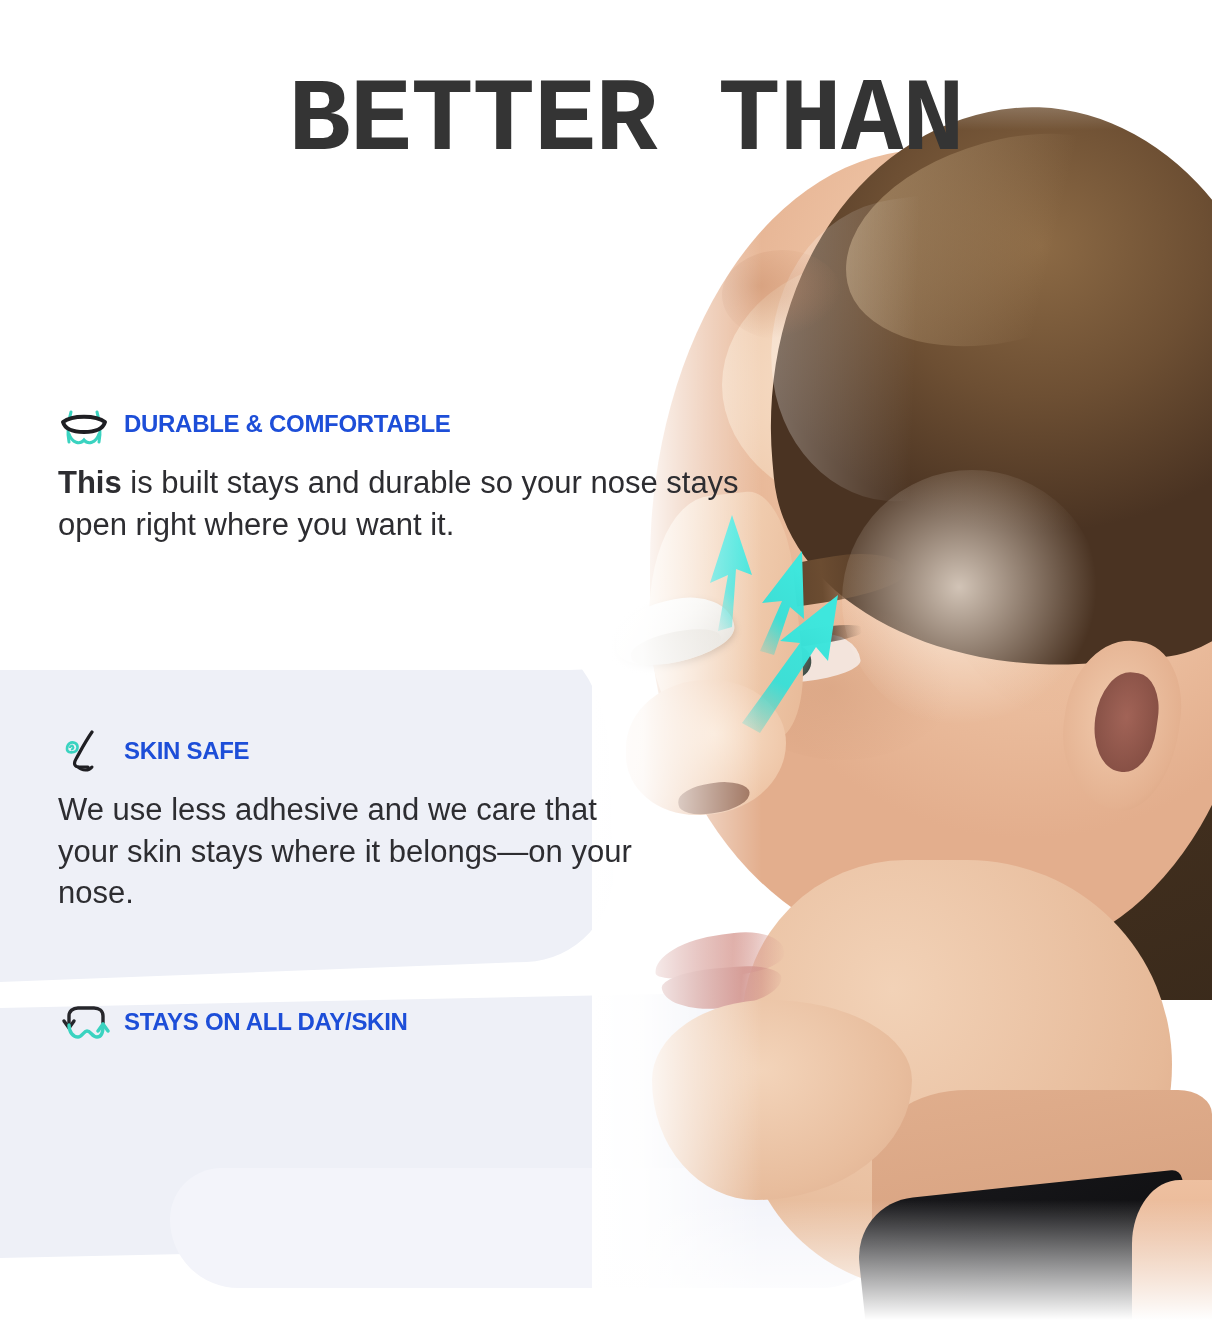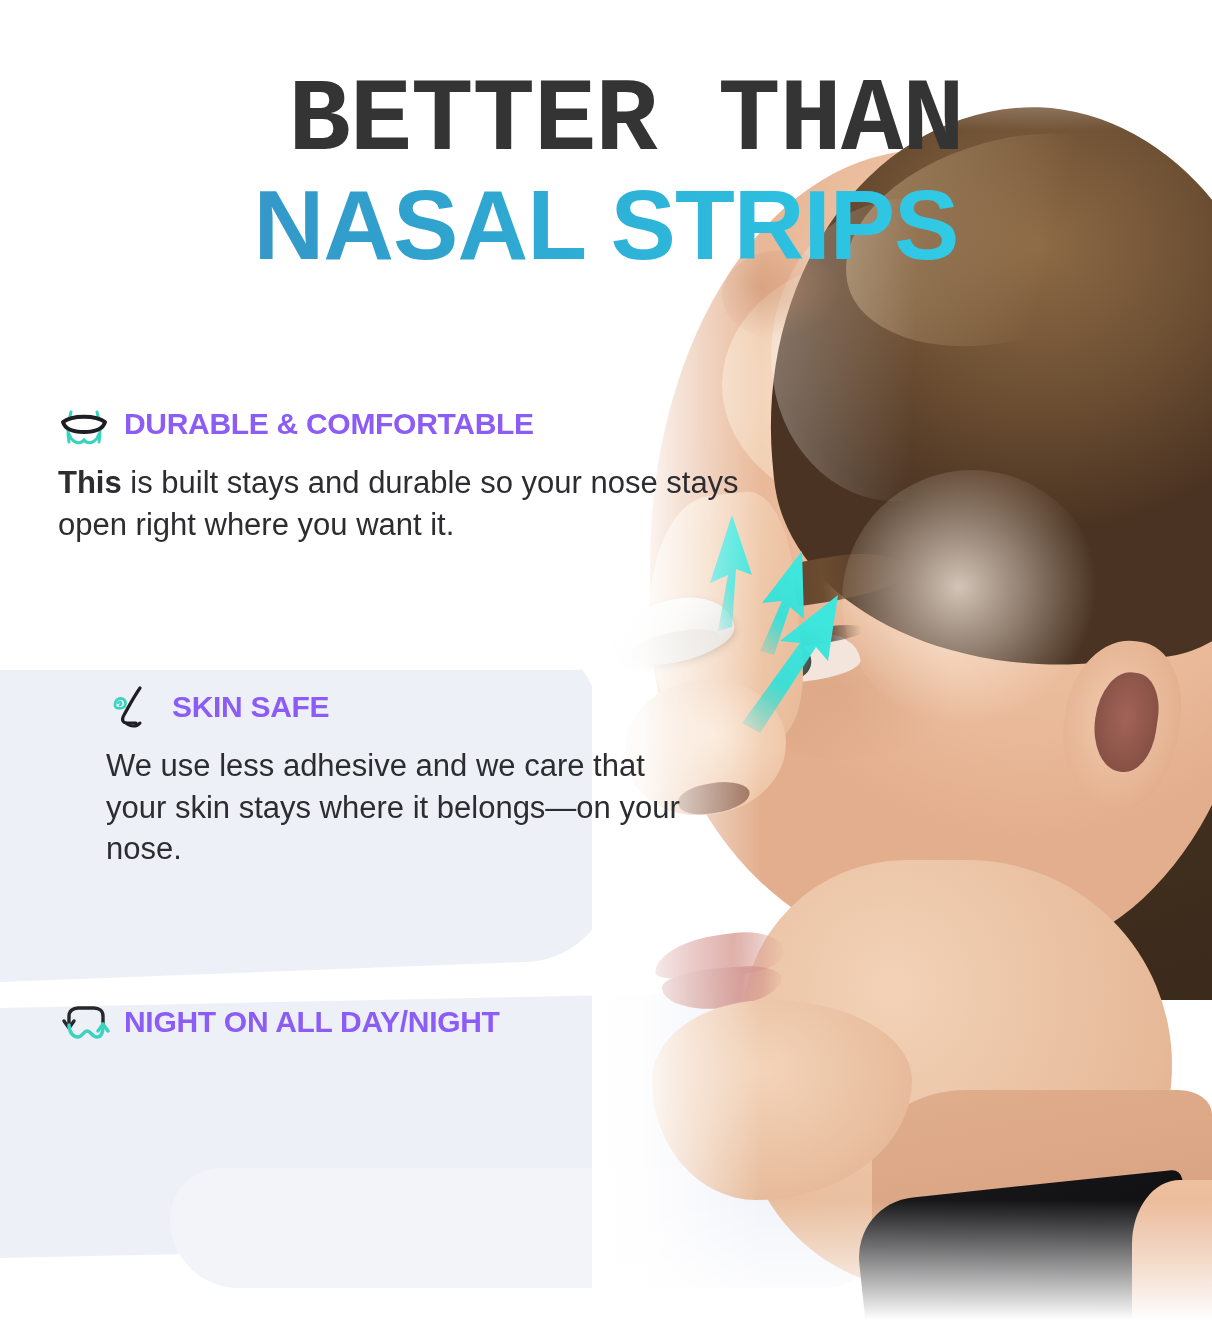--- a/index.html
+++ b/index.html
@@ -371,38 +371,38 @@
     color:transparent;
     -webkit-text-fill-color:transparent;
     font-family:"Liberation Sans", sans-serif;
   }
 
   
   .features { position:absolute; left:0; top:0; width:1212px; height:1320px; z-index:5; }
 
   .feature { position:absolute; }
   .f1 { left:58px; top:402px; width:690px; }
-  .f2 { left:58px; top:685px; width:600px;margin-left:48px; }
+  .f2 { left:58px; top:729px; width:600px; }
   .f3 { left:58px; top:1000px; width:760px; }
 
   .f-head {
     display:flex;
     align-items:center;
     gap:14px;
     margin-bottom:16px;
   }
   .f-icon {
     width:52px; height:44px;
     flex:0 0 52px;
     display:block;
   }
   .f-title {
-    font-size:30px;
+    font-size:24px;
     font-weight:700;
-    color:#8b5cf6;
+    color:#1d4ed8;
     letter-spacing:-0.3px;
     white-space:nowrap;
     font-family:"Liberation Sans", sans-serif;
   }
   .f-body {
     font-size:31px;
     line-height:1.34;
     color:#2d2d31;
     font-weight:400;
     font-family:"Liberation Sans", sans-serif;
@@ -479,21 +479,20 @@
       <div class="shoulder-skin"></div>
 
       <div class="photo-fade-left"></div>
       <div class="photo-fade-top"></div>
       <div class="photo-fade-bottom"></div>
     </div>
   </div>
 
   <div class="headline">
     <span class="h-line1">BETTER THAN</span>
-    <span class="h-line2">NASAL STRIPS</span>
   </div>
 
   <div class="features">
 
     <div class="feature f1">
       <div class="f-head">
         <span class="f-icon">
           <svg width="52" height="44" viewBox="0 0 52 44" aria-hidden="true">
             <path d="M13 10 C10 20 9 30 11 40" stroke="#3ad3c0" stroke-width="3" fill="none" stroke-linecap="round"></path>
             <path d="M39 10 C42 20 43 30 41 40" stroke="#3ad3c0" stroke-width="3" fill="none" stroke-linecap="round"></path>
@@ -524,18 +523,18 @@
     <div class="feature f3">
       <div class="f-head">
         <span class="f-icon">
           <svg width="52" height="44" viewBox="0 0 52 44" aria-hidden="true">
             <path d="M11 26 L11 16 C11 11 15 8 20 8 L36 8 C41 8 45 11 45 16 L45 23" stroke="#26262b" stroke-width="3.4" fill="none" stroke-linecap="round"></path>
             <path d="M11 28 L6 21 M11 28 L16 21" stroke="#26262b" stroke-width="3.4" fill="none" stroke-linecap="round" stroke-linejoin="round"></path>
             <path d="M11 25 C11 32 15 37 20 37 C24 37 26 31 29 31 C33 31 34 37 39 37 C43 37 45 33 45 26" stroke="#3ad3c0" stroke-width="3.4" fill="none" stroke-linecap="round"></path>
             <path d="M45 24 L40 31 M45 24 L50 31" stroke="#3ad3c0" stroke-width="3.4" fill="none" stroke-linecap="round" stroke-linejoin="round"></path>
           </svg>
         </span>
-        <span class="f-title">NIGHT ON ALL DAY/NIGHT</span>
+        <span class="f-title">STAYS ON ALL DAY/SKIN</span>
       </div>
     </div>
 
   </div>
 </div>
 
 </body></html>

